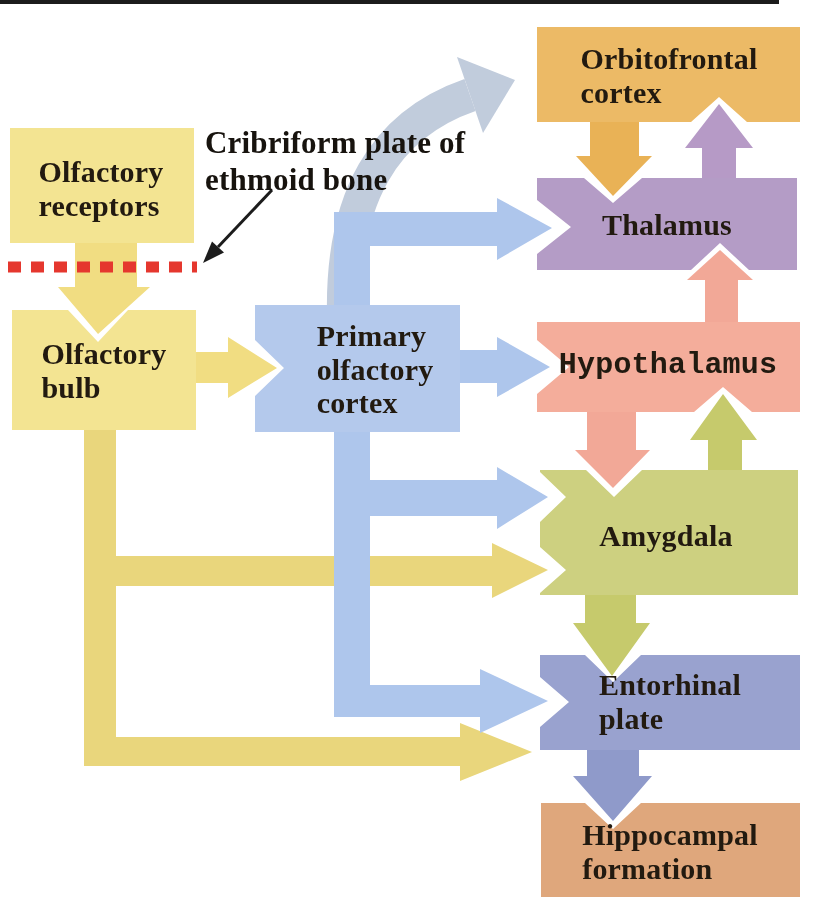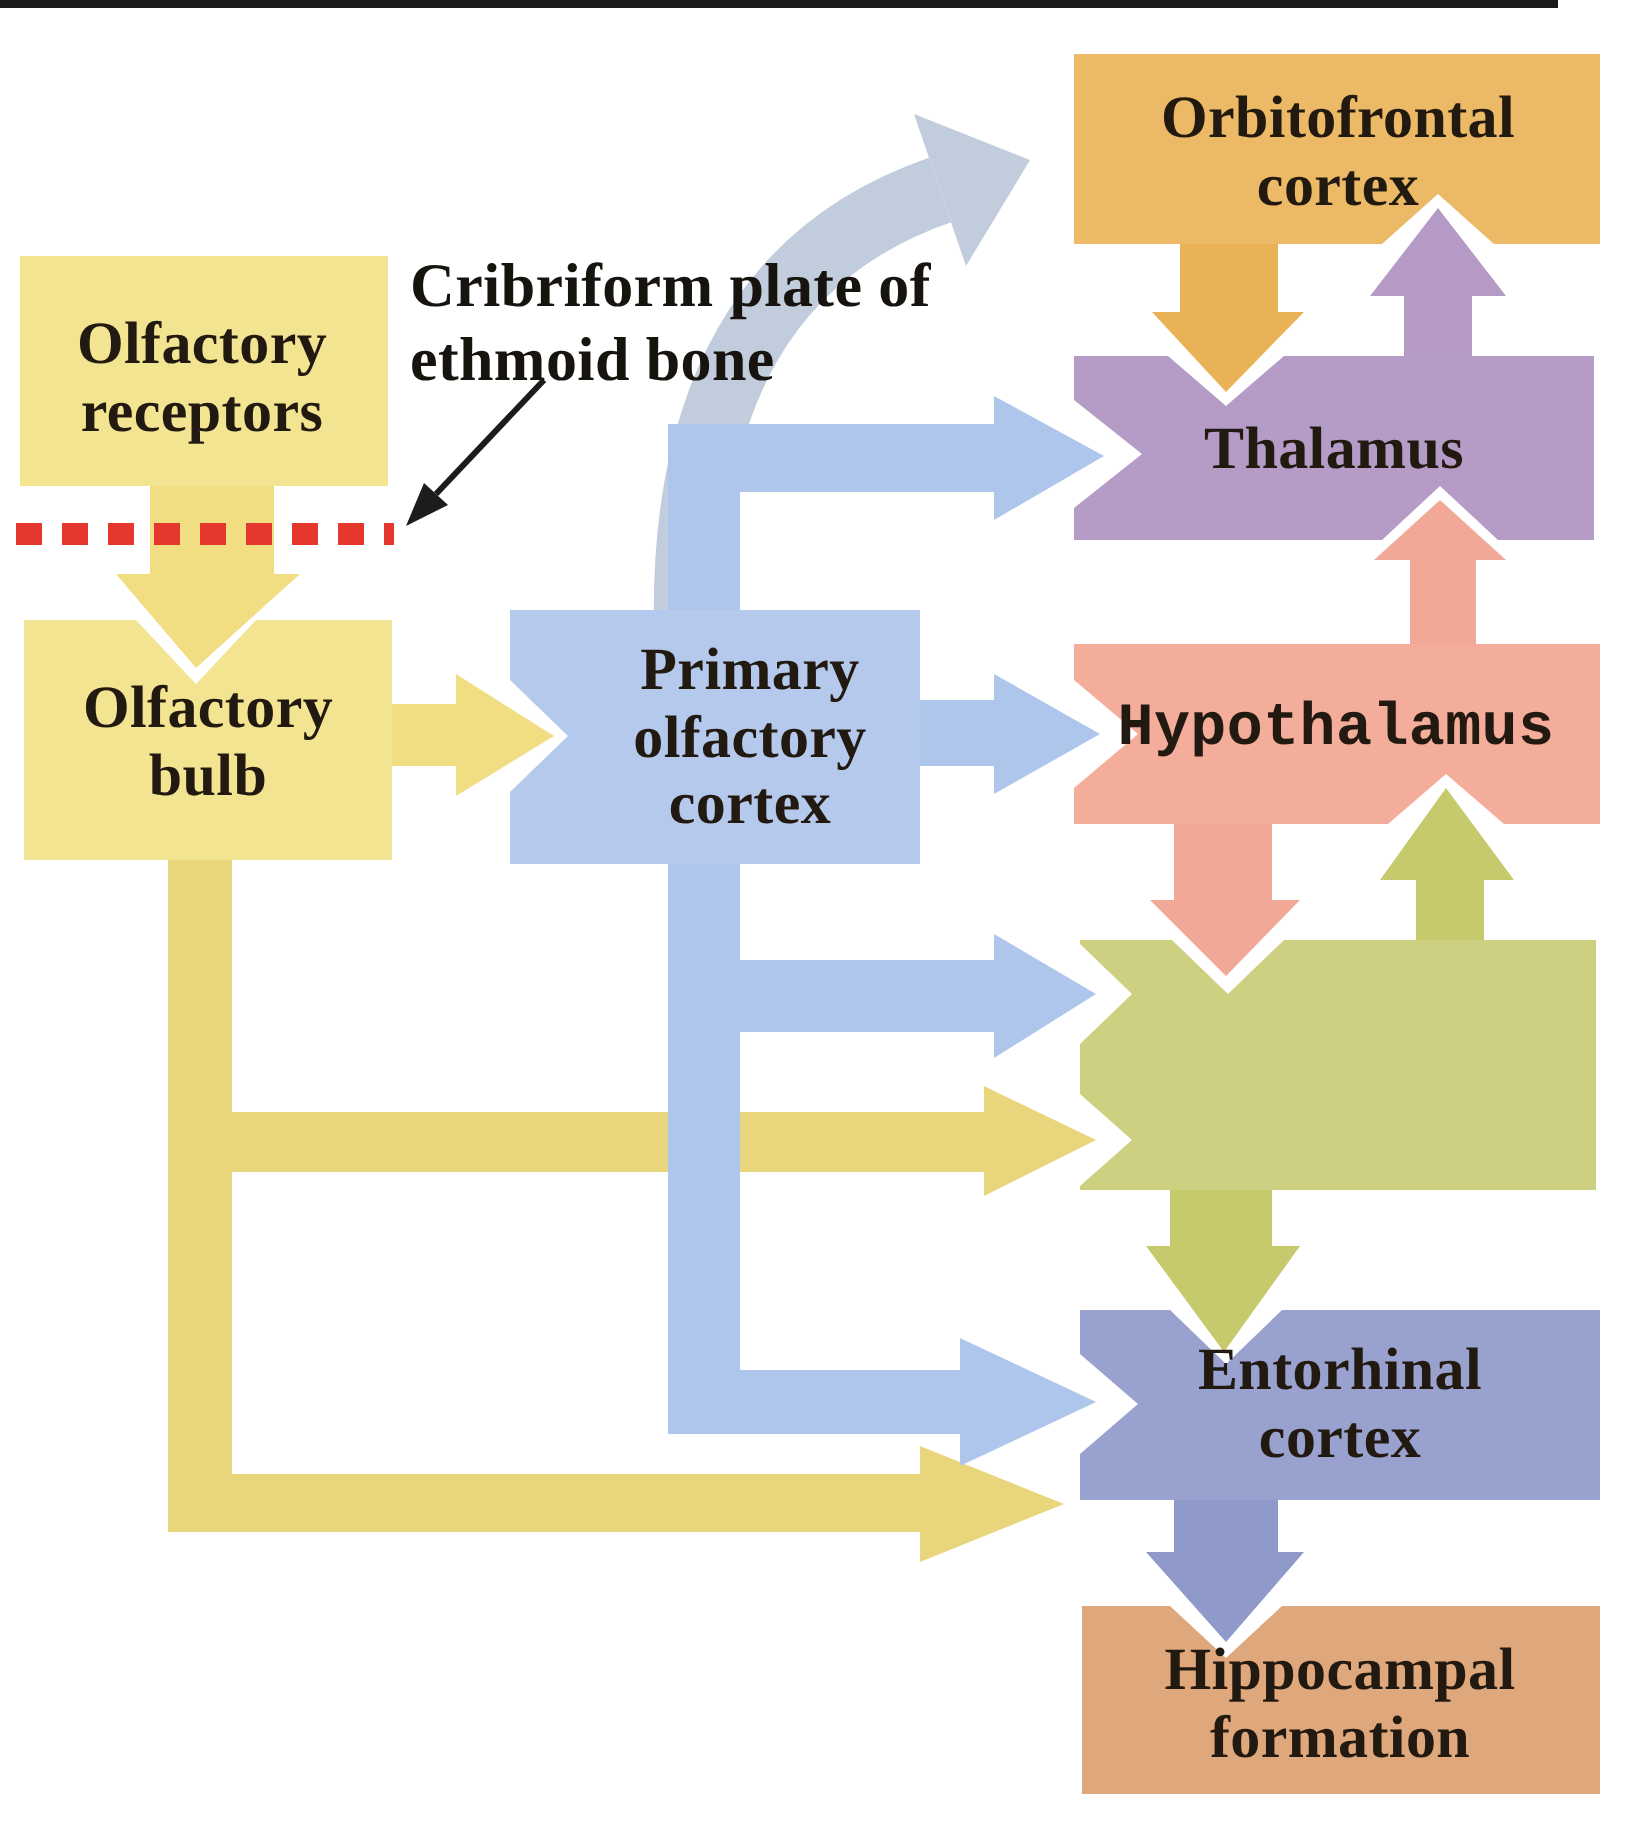--- a/index.html
+++ b/index.html
@@ -4,21 +4,21 @@
 <style>
   html,body { margin:0; padding:0; background:#ffffff; }
   .stage {
     position:relative; width:820px; height:918px; background:#ffffff;
     overflow:hidden;
     font-family:"Liberation Serif","DejaVu Serif",serif;
   }
   .stage svg { position:absolute; left:0; top:0; }
   .lbl {
     position:absolute; transform:translate(-50%,-50%);
-    text-align:center; font-weight:700; font-size:30px; line-height:1.12;
+    font-weight:700; font-size:30px; line-height:1.12;
     white-space:pre-line; color:#221a10; letter-spacing:0.2px;
   }
   .ann {
     position:absolute; font-weight:700; font-size:31px; line-height:1.2;
     white-space:pre-line; color:#17130e; text-align:left; letter-spacing:0.2px;
   }
 </style>
 </head>
 <body>
 
@@ -67,21 +67,22 @@
 receptors</div>
   <div class="lbl" style="left:104px; top:371px;">Olfactory
 bulb</div>
   <div class="lbl" style="left:375px; top:369px;">Primary
 olfactory
 cortex</div>
   <div class="lbl" style="left:669px; top:76px;">Orbitofrontal
 cortex</div>
   <div class="lbl" style="left:667px; top:225px;">Thalamus</div>
   <div class="lbl" style="left:668px; top:366px;font-family:Liberation Mono, monospace;">Hypothalamus</div>
+  <div class="lbl" style="left:666px; top:536px;">Amygdala</div>
   <div class="lbl" style="left:670px; top:702px;">Entorhinal
-cortex</div>
+plate</div>
   <div class="lbl" style="left:670px; top:852px;">Hippocampal
 formation</div>
 
   <div class="ann" style="left:205px; top:124px;">Cribriform plate of
 ethmoid bone</div>
 
 </div>
 
 </body></html>

